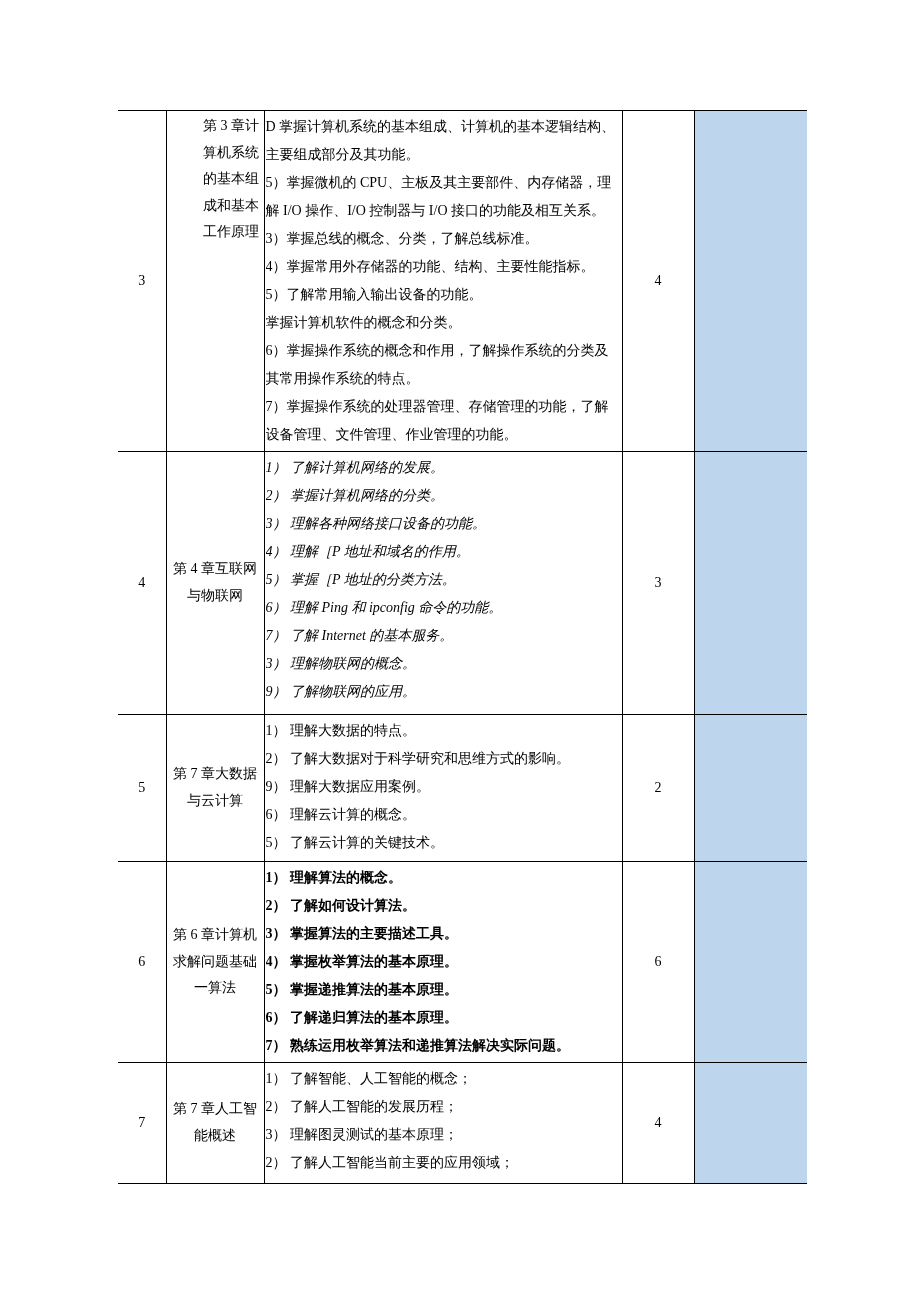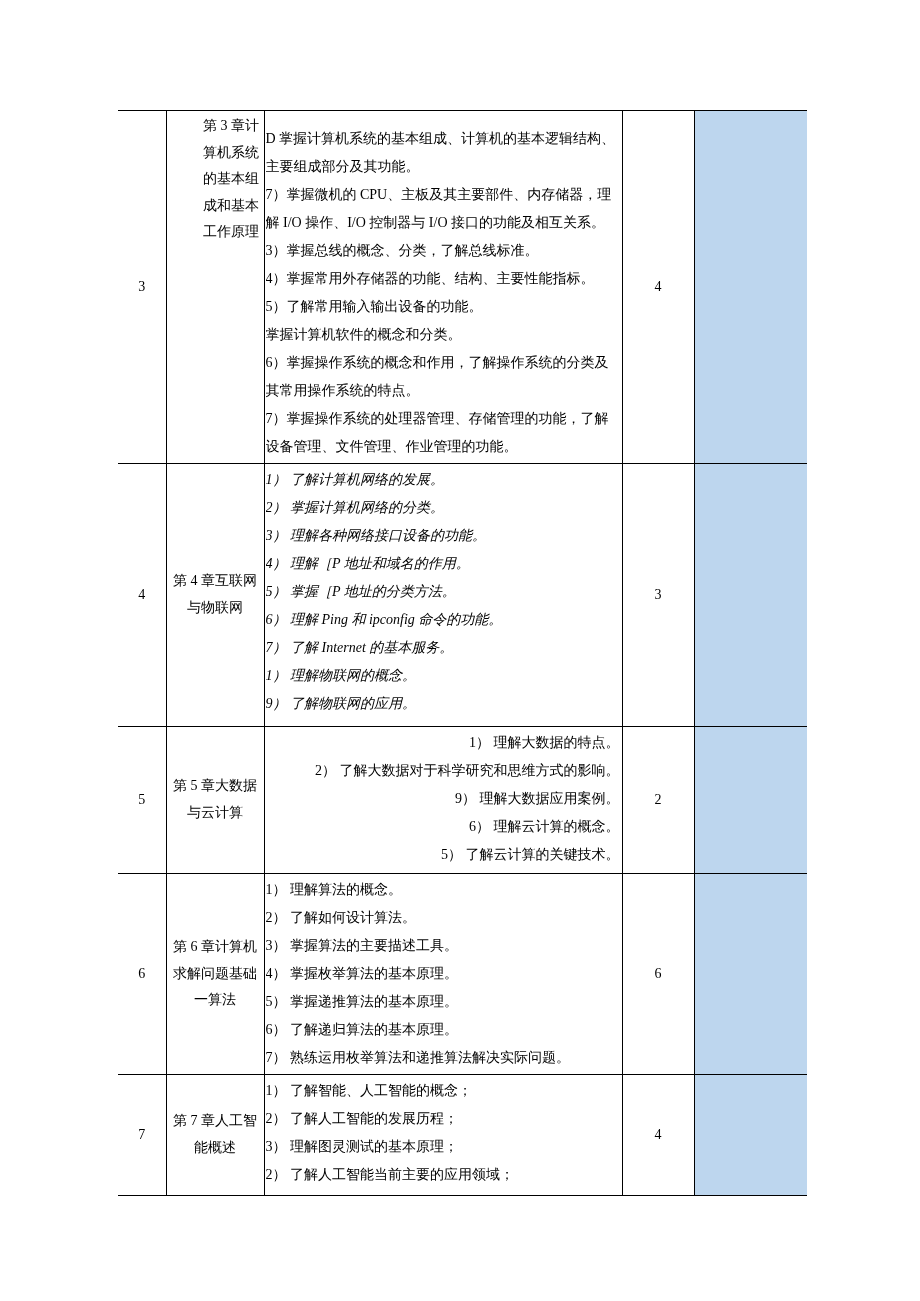--- a/index.html
+++ b/index.html
@@ -40,25 +40,24 @@
   .col-hours { width: 72px; text-align: center; }
   .col-last { background: #bdd6ee; }
   .content-line { white-space: normal; }
   .row-clip { position: relative; }
   .row-clip .inner {
     position: relative;
   }
   .truncate {
     max-height: 336px;
     overflow: hidden;
-    margin-top: 12px;
   }
   .truncate2 { max-height: 258px; overflow: hidden; font-style: italic; }
-  .truncate3 { max-height: 142px; overflow: hidden; text-align: right; }
-  .truncate4 { max-height: 196px; overflow: hidden; }
+  .truncate3 { max-height: 142px; overflow: hidden; }
+  .truncate4 { max-height: 196px; overflow: hidden; font-weight: bold; }
   .truncate5 { max-height: 116px; overflow: hidden; }
   .chap-inner { display:inline-block;margin-left:32px; }
 </style>
 </head>
 <body>
 
 <div class="page">
   <table>
     <colgroup>
       <col style="width:48px">
@@ -70,21 +69,21 @@
 
     <tbody>
         <tr>
       <td class="col-num">3</td>
       <td class="col-chap" style="vertical-align:top;">
         <span class="chap-inner">第 3 章计算机系统的基本组成和基本工作原理</span>
       </td>
       <td class="col-content row-clip">
         <div class="inner truncate">
           <div class="content-line">D 掌握计算机系统的基本组成、计算机的基本逻辑结构、主要组成部分及其功能。</div>
-          <div class="content-line">7）掌握微机的 CPU、主板及其主要部件、内存储器，理解 I/O 操作、I/O 控制器与 I/O 接口的功能及相互关系。</div>
+          <div class="content-line">5）掌握微机的 CPU、主板及其主要部件、内存储器，理解 I/O 操作、I/O 控制器与 I/O 接口的功能及相互关系。</div>
           <div class="content-line">3）掌握总线的概念、分类，了解总线标准。</div>
           <div class="content-line">4）掌握常用外存储器的功能、结构、主要性能指标。</div>
           <div class="content-line">5）了解常用输入输出设备的功能。</div>
           <div class="content-line">掌握计算机软件的概念和分类。</div>
           <div class="content-line">6）掌握操作系统的概念和作用，了解操作系统的分类及其常用操作系统的特点。</div>
           <div class="content-line">7）掌握操作系统的处理器管理、存储管理的功能，了解设备管理、文件管理、作业管理的功能。</div>
 
         </div>
       </td>
       <td class="col-hours">4</td>
@@ -96,33 +95,33 @@
       <td class="col-chap">第 4 章互联网与物联网</td>
       <td class="col-content row-clip">
         <div class="inner truncate2">
           <div class="content-line">1） 了解计算机网络的发展。</div>
           <div class="content-line">2） 掌握计算机网络的分类。</div>
           <div class="content-line">3） 理解各种网络接口设备的功能。</div>
           <div class="content-line">4） 理解［P 地址和域名的作用。</div>
           <div class="content-line">5） 掌握［P 地址的分类方法。</div>
           <div class="content-line">6） 理解 Ping 和 ipconfig 命令的功能。</div>
           <div class="content-line">7） 了解 Internet 的基本服务。</div>
-          <div class="content-line">1） 理解物联网的概念。</div>
+          <div class="content-line">3） 理解物联网的概念。</div>
           <div class="content-line">9） 了解物联网的应用。</div>
           <div class="content-line">10） 理解计算机病毒的特点。</div>
 
         </div>
       </td>
       <td class="col-hours">3</td>
       <td class="col-last"></td>
     </tr>
 
     <tr>
       <td class="col-num">5</td>
-      <td class="col-chap">第 5 章大数据与云计算</td>
+      <td class="col-chap">第 7 章大数据与云计算</td>
       <td class="col-content row-clip">
         <div class="inner truncate3">
           <div class="content-line">1） 理解大数据的特点。</div>
           <div class="content-line">2） 了解大数据对于科学研究和思维方式的影响。</div>
           <div class="content-line">9） 理解大数据应用案例。</div>
           <div class="content-line">6） 理解云计算的概念。</div>
           <div class="content-line">5） 了解云计算的关键技术。</div>
           <div class="content-line">6） 理解云计算的应用。</div>
         </div>
       </td>

